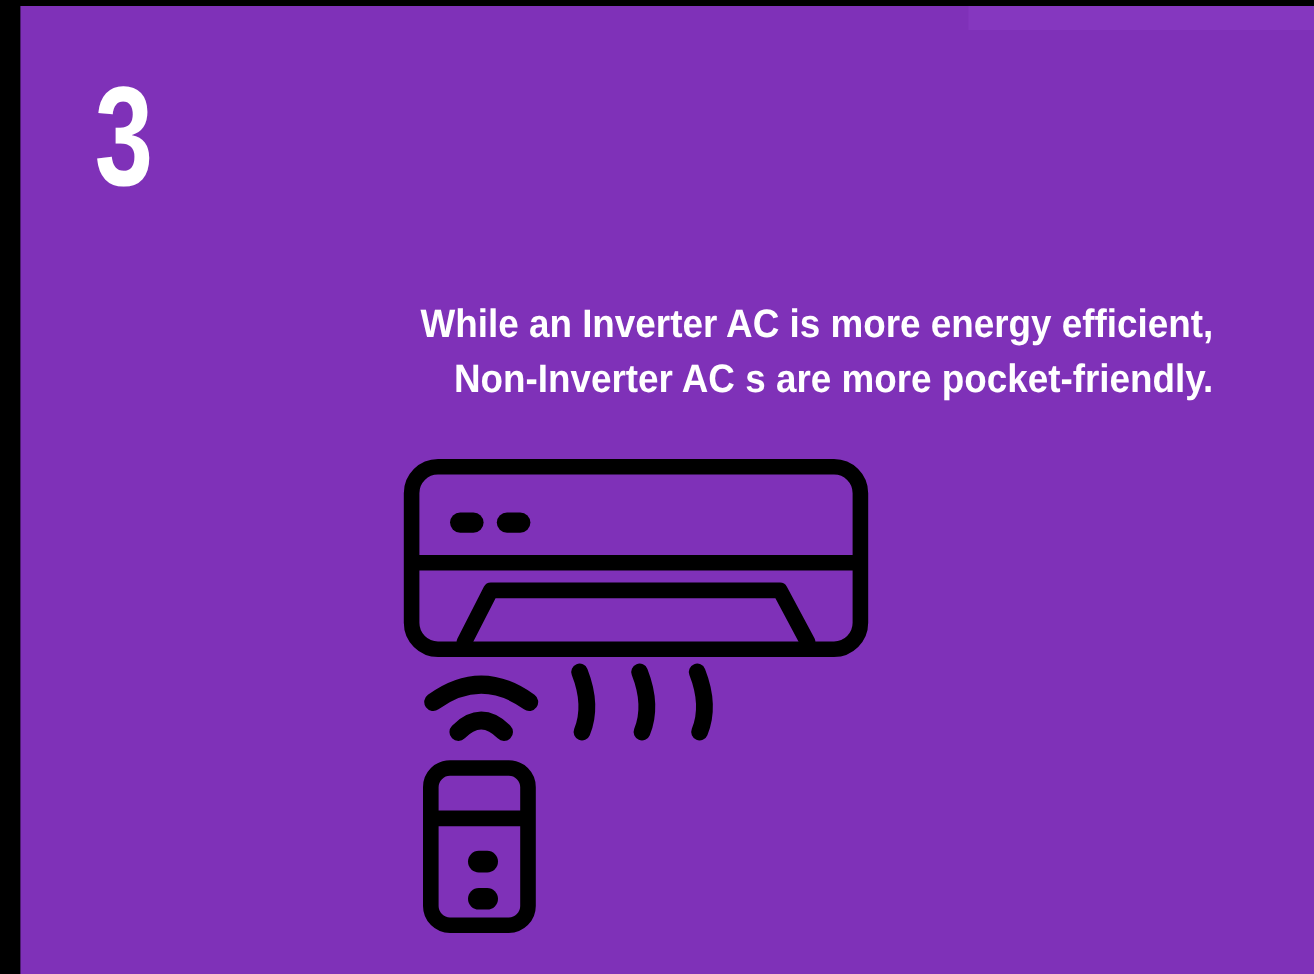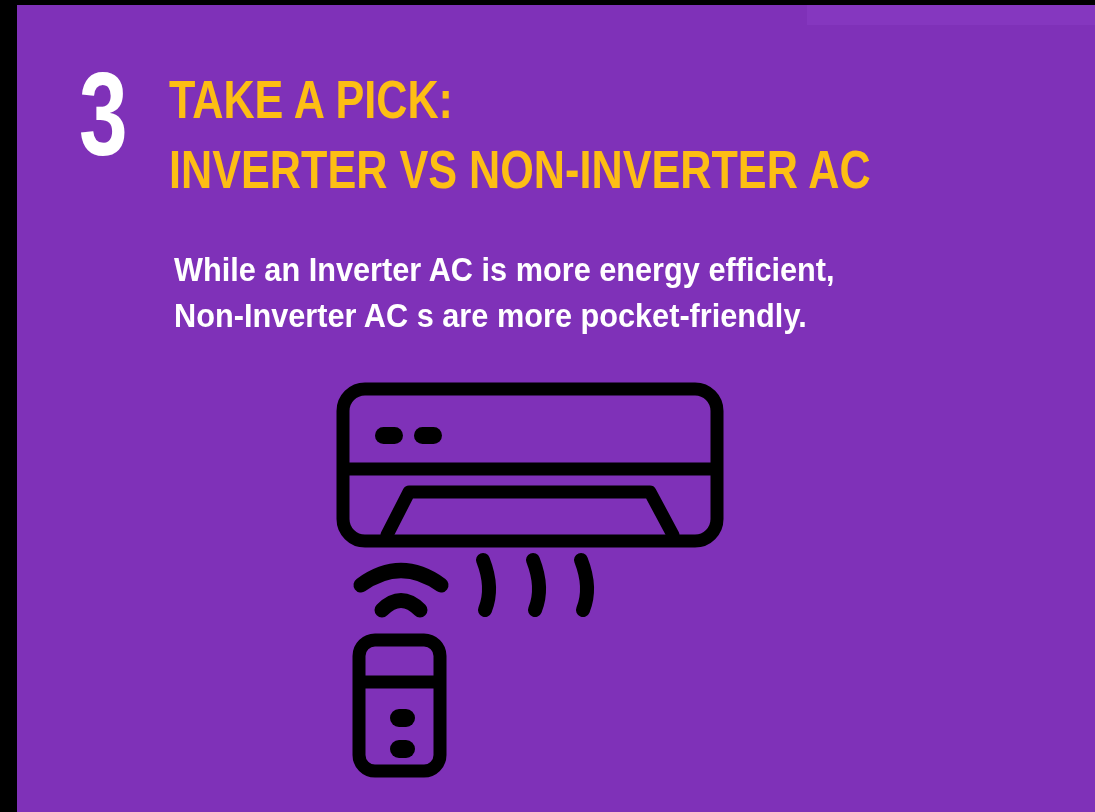--- a/index.html
+++ b/index.html
@@ -84,20 +84,21 @@
   }
   #title-line-2 {
     margin-top: 14px;
   }
 
   #subtitle-block {
     position: absolute;
     left: 157px;
     top: 242px;
     width: 900px;
+    text-align: right;
   }
   .subtitle-line {
     color: #FFFFFF;
     font-size: 33px;
     line-height: 46px;
     font-weight: bold;
     font-family: "Liberation Sans Narrow", "Liberation Sans", sans-serif;
     transform: scaleX(0.93);
     transform-origin: left top;
     white-space: nowrap;
@@ -121,24 +122,20 @@
 <div id="canvas">
 
   <div id="panel">
 
     <div id="panel-right-wash"></div>
 
     <div id="header">
 
       <div id="step-number">3</div>
 
-      <div id="title-block">
-        <div class="title-line" id="title-line-1">TAKE A PICK:</div>
-        <div class="title-line" id="title-line-2">INVERTER VS NON-INVERTER AC</div>
-      </div>
 
       <div id="subtitle-block">
         <div class="subtitle-line">While an Inverter AC is more energy efficient,</div>
         <div class="subtitle-line">Non-Inverter AC s are more pocket-friendly.</div>
       </div>
 
     </div>
 
     <div id="illustration">
       <svg width="420" height="410" viewBox="0 0 420 410" xmlns="http://www.w3.org/2000/svg">

